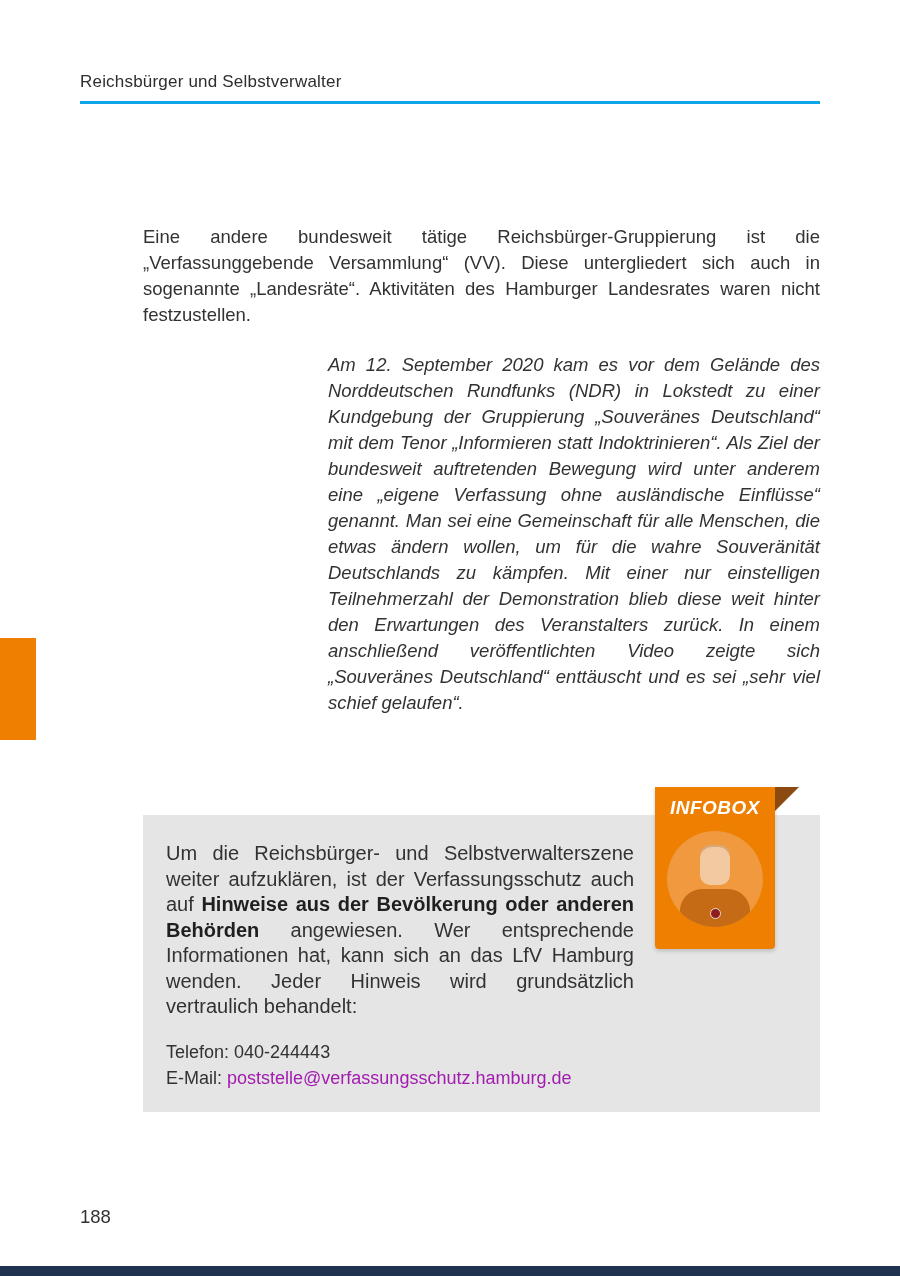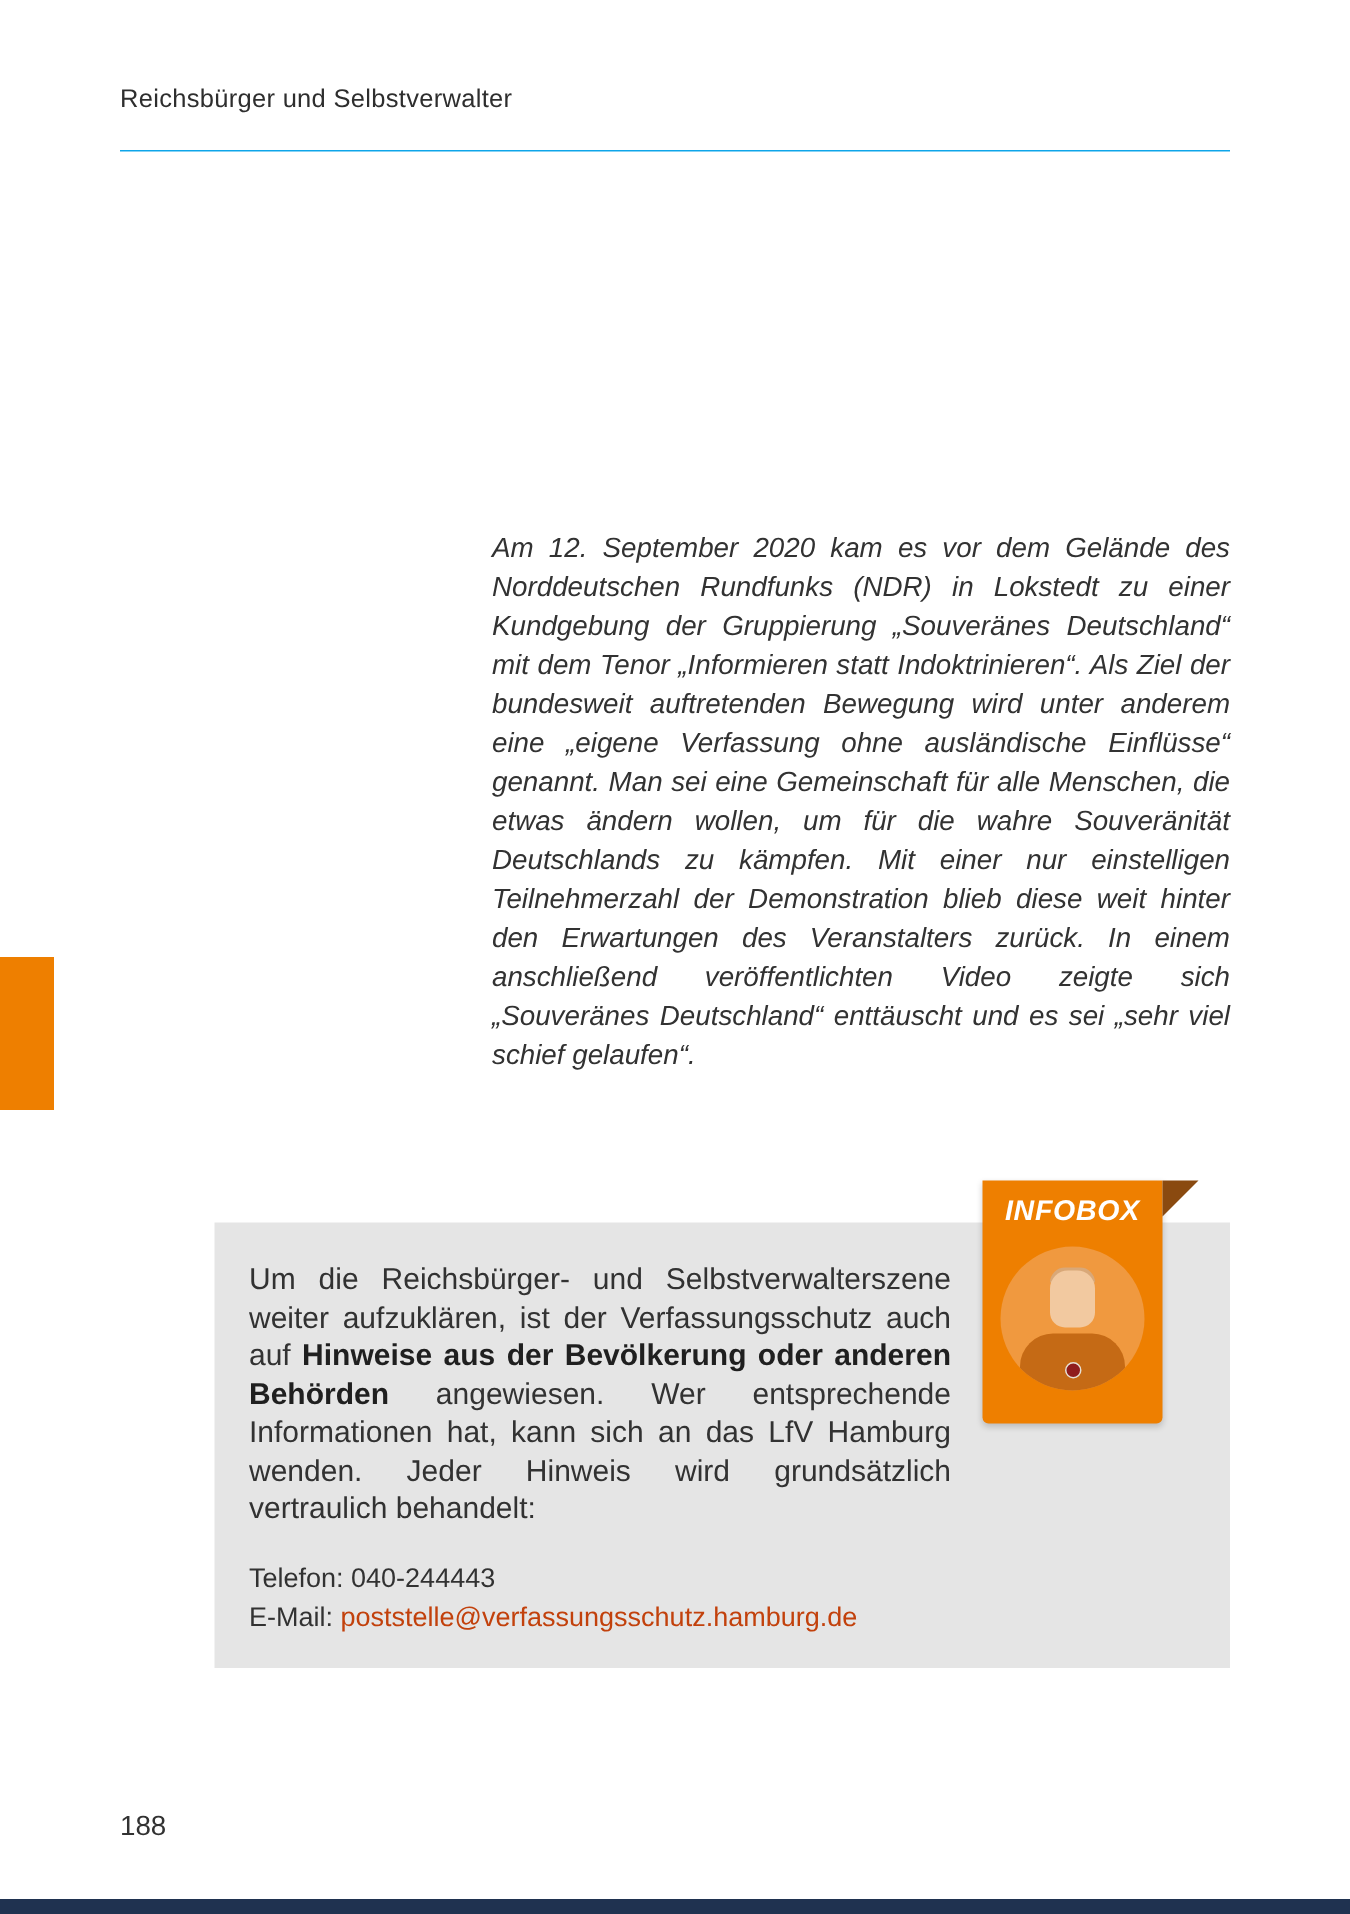--- a/index.html
+++ b/index.html
@@ -13,27 +13,27 @@
     position:relative;
     width:900px;
     height:1276px;
     background:#ffffff;
     overflow:hidden;
   }
 
   
   .running-header {
     position:absolute;
-    left:80px; top:56px;
+    left:80px; top:72px;
     width:740px;
     font-size:17px;
     letter-spacing:0.2px;
     color:#2e2e2e;
-    padding-bottom:24px;
-    border-bottom:1px solid #0ea5e9;
+    padding-bottom:9px;
+    border-bottom:3px solid #0ea5e9;
   }
 
   
   .body-text {
     font-size:18.5px;
     line-height:26px;
     text-align:justify;
     color:#323232;
   }
   .para-1 { position:absolute; left:143px; top:146px; width:677px; }
@@ -64,21 +64,21 @@
     text-align:justify;
   }
   .infobox-paragraph b { color:#1f1f1f; }
   .infobox-contact {
     position:absolute;
     left:23px; top:224px;
     font-size:18px;
     line-height:26px;
   }
   .email-link {
-    color:#c2410c;
+    color:#a21caf;
     text-decoration:none;
     cursor:pointer;
   }
 
   
   .infobox-badge {
     position:absolute;
     left:512px; top:-28px;
     width:120px; height:162px;
     background:#EE7F00;
@@ -159,20 +159,21 @@
 </head>
 <body>
 
 <div class="page">
 
   <div class="running-header">
     <span>Reichsbürger und Selbstverwalter</span>
   </div>
 
 
+  <p class="body-text para-2">Eine andere bundesweit tätige Reichsbürger-Gruppierung ist die „Verfassunggebende Versammlung“ (VV). Diese untergliedert sich auch in sogenannte „Landesräte“. Aktivitäten des Hamburger Landesrates waren nicht festzustellen.</p>
 
   <p class="body-text para-3">Am 12. September 2020 kam es vor dem Gelände des Norddeutschen Rundfunks (NDR) in Lokstedt zu einer Kundgebung der Gruppierung „Souveränes Deutschland“ mit dem Tenor „Informieren statt Indoktrinieren“. Als Ziel der bundesweit auftretenden Bewegung wird unter anderem eine „eigene Verfassung ohne ausländische Einflüsse“ genannt. Man sei eine Gemeinschaft für alle Menschen, die etwas ändern wollen, um für die wahre Souveränität Deutschlands zu kämpfen. Mit einer nur einstelligen Teilnehmerzahl der Demonstration blieb diese weit hinter den Erwartungen des Veranstalters zurück. In einem anschließend veröffentlichten Video zeigte sich „Souveränes Deutschland“ enttäuscht und es sei „sehr viel schief gelaufen“.</p>
 
   <div class="side-tab"></div>
 
   <section class="infobox">
 
     <div class="infobox-badge">
       <div class="badge-fold"></div>
       <div class="badge-title">INFOBOX</div>

